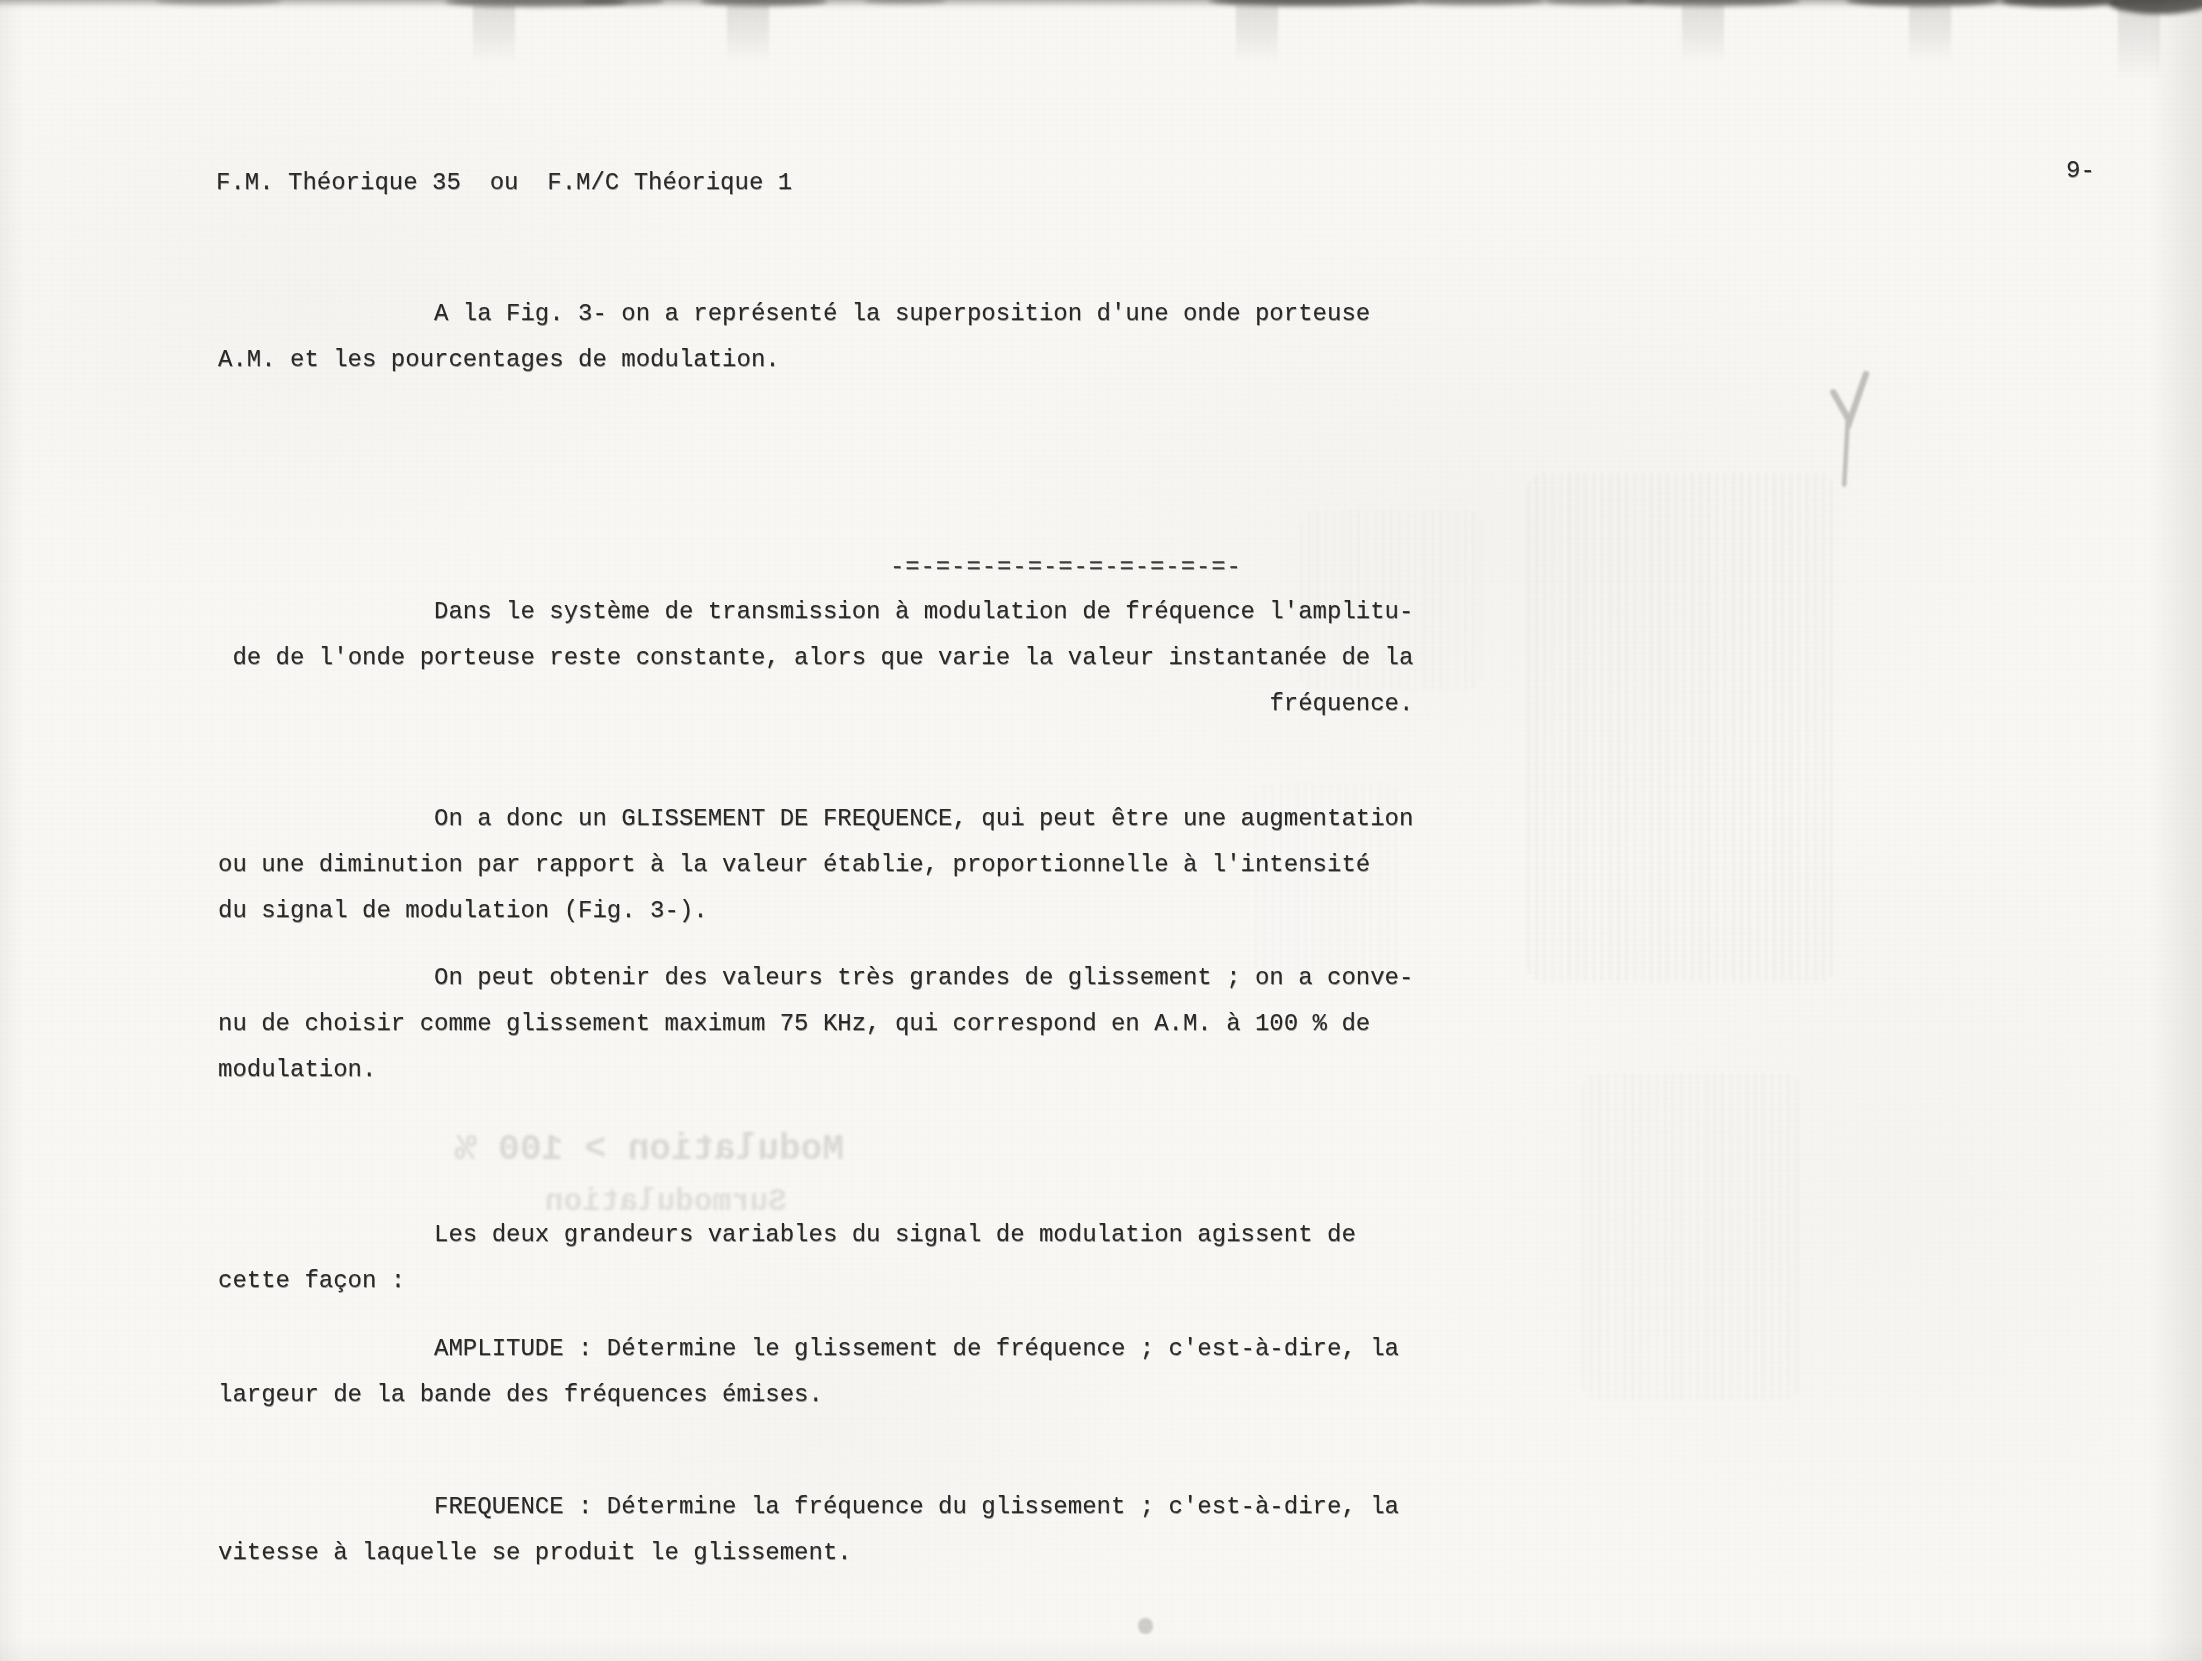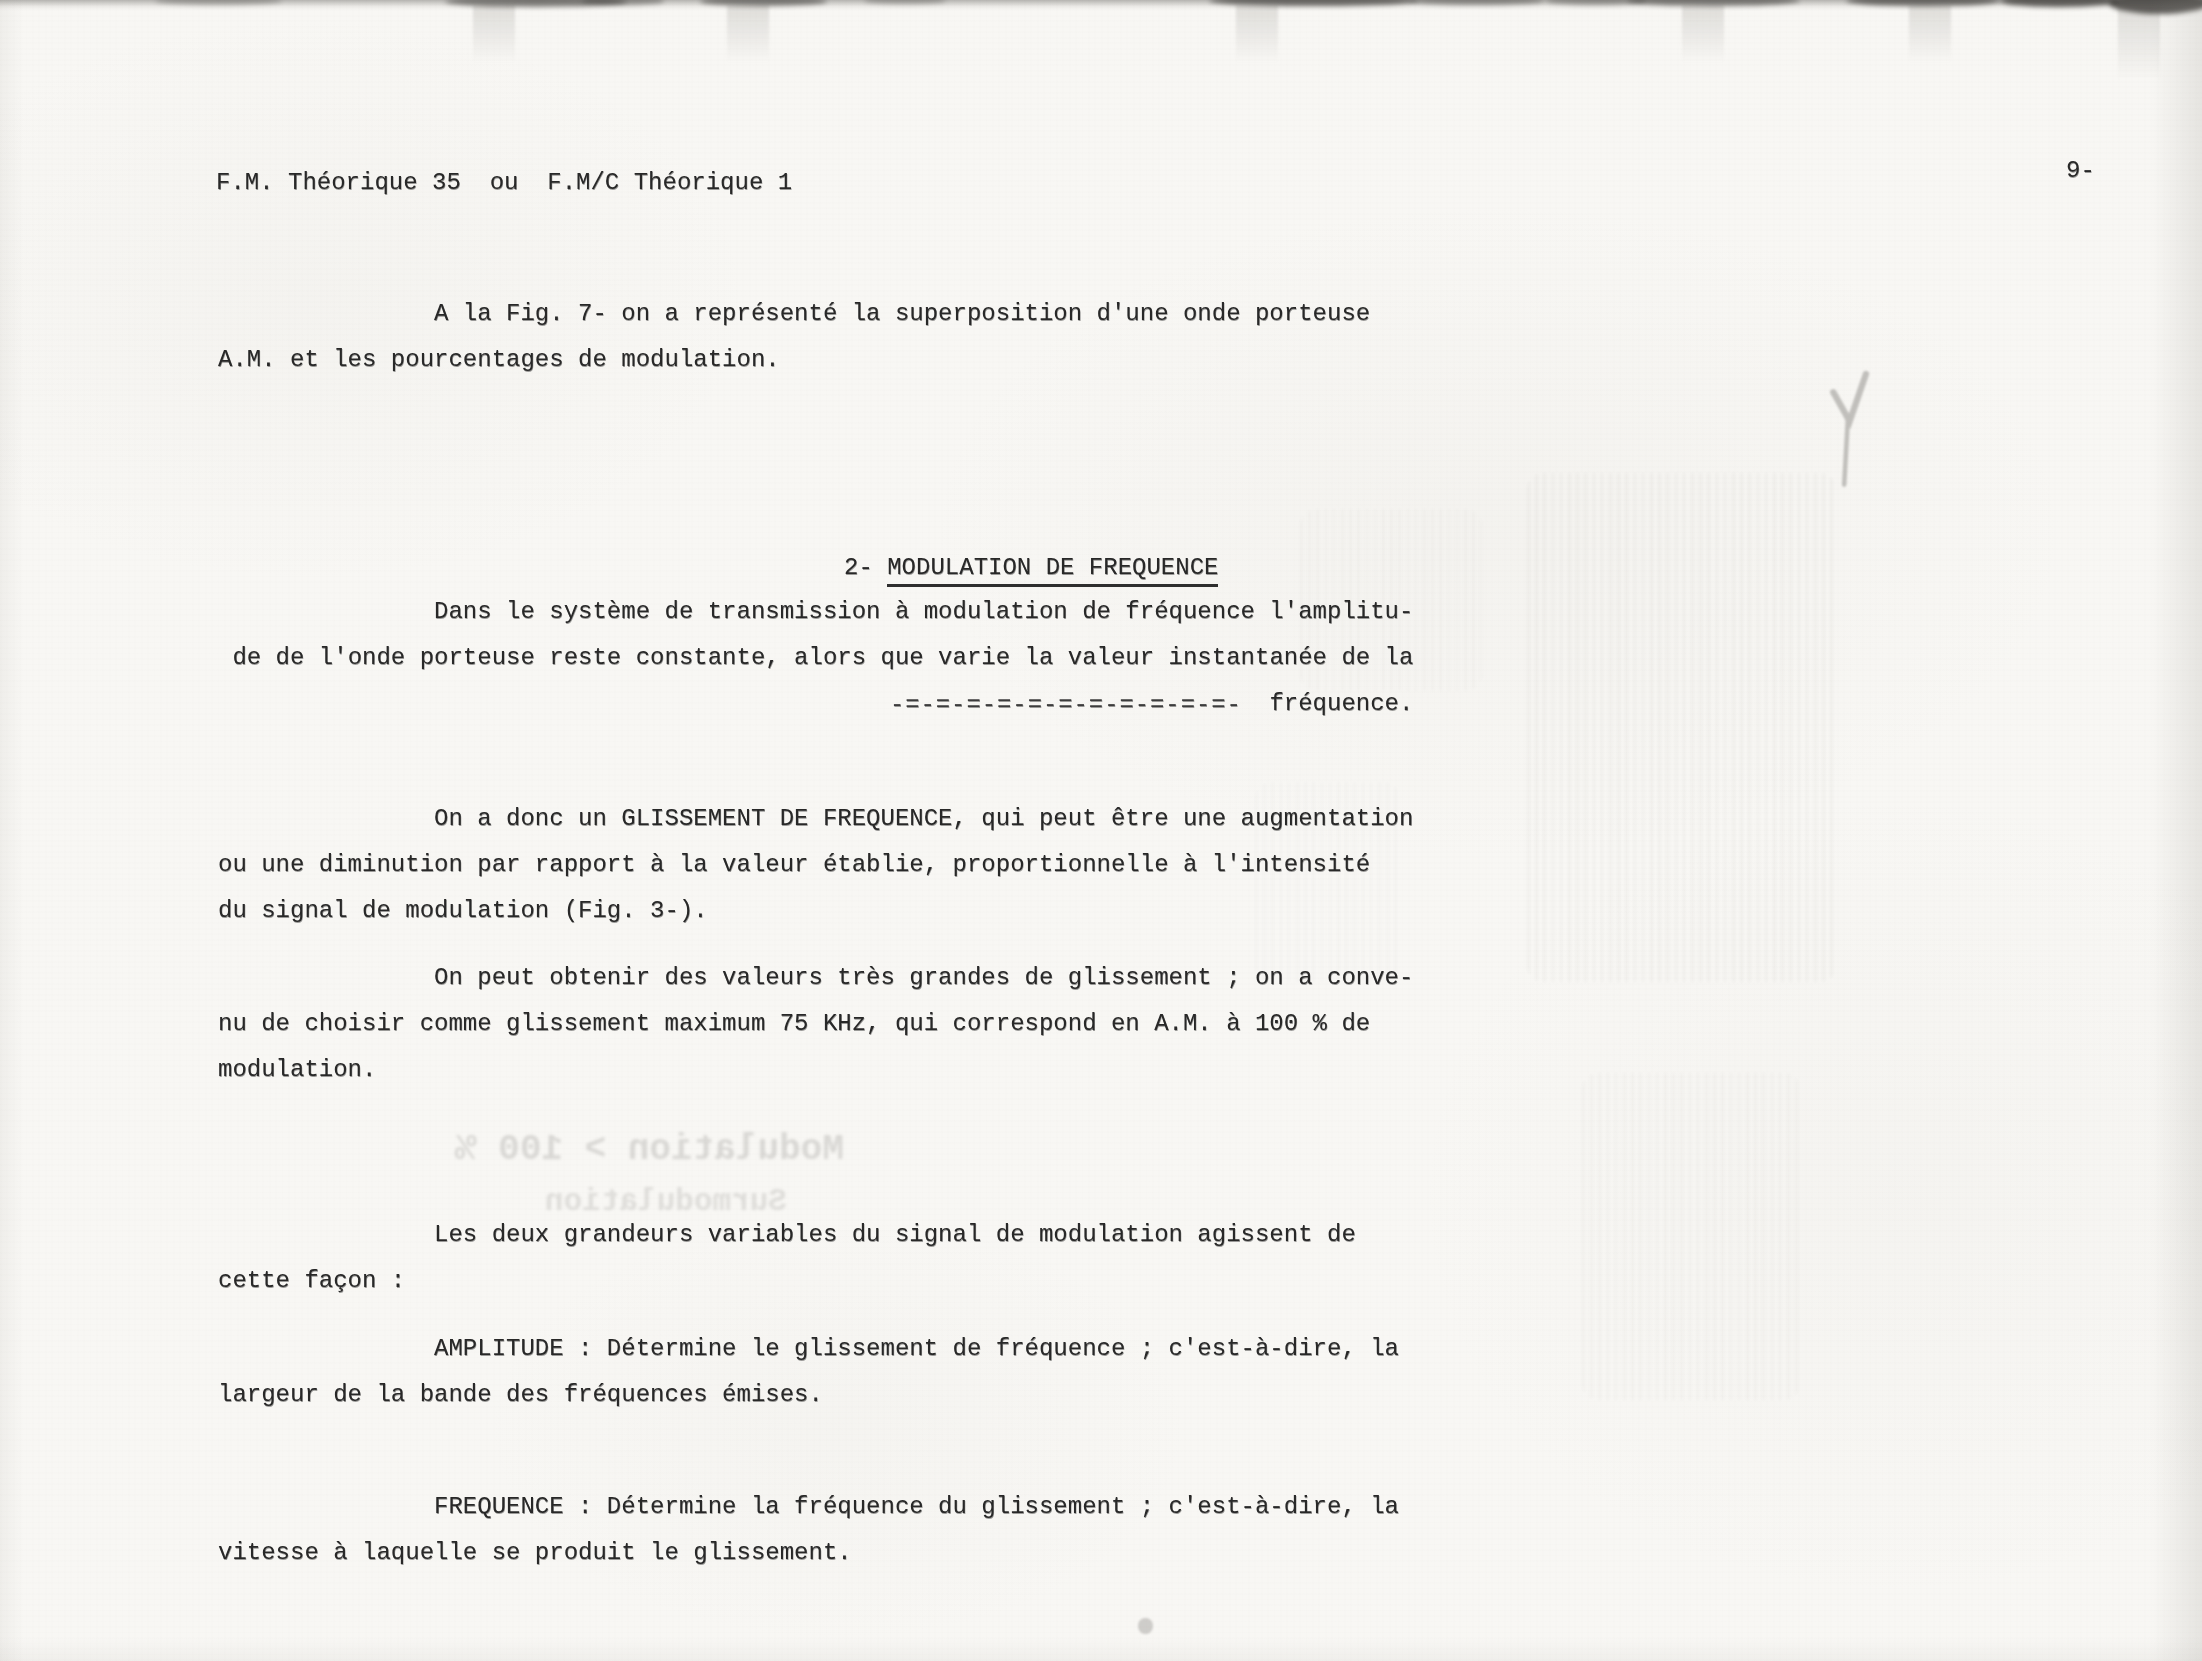--- a/index.html
+++ b/index.html
@@ -141,25 +141,24 @@
   <polyline points="10,30 28,62 46,10" fill="none" stroke="#8c8a86" stroke-width="7" stroke-linecap="round"></polyline>
   <line x1="26" y1="60" x2="22" y2="132" stroke="#8c8a86" stroke-width="5" stroke-linecap="round"></line>
 </svg>
 
 <div class="bottom-speck"></div>
 
 <div class="txt" style="left:216px;top:160px;">F.M. Théorique 35  ou  F.M/C Théorique 1</div>
 
 <div class="txt" style="left:2066px;top:148px;">9-</div>
 
-<div class="txt" style="left:218px;top:291px;">               A la Fig. 7- on a représenté la superposition d'une onde porteuse
+<div class="txt" style="left:218px;top:291px;">               A la Fig. 3- on a représenté la superposition d'une onde porteuse
 A.M. et les pourcentages de modulation.</div>
 
 <div class="txt" style="left:844px;top:453px;">
-  <div class="heading-line1"><span>2- </span><span class="heading-underlined">MODULATION DE FREQUENCE</span></div>
   <div class="heading-dashes">   -=-=-=-=-=-=-=-=-=-=-=-</div>
 </div>
 
 <div class="txt" style="left:218px;top:589px;text-align:right;">               Dans le système de transmission à modulation de fréquence l'amplitu-
 de de l'onde porteuse reste constante, alors que varie la valeur instantanée de la
 fréquence.</div>
 
 <div class="txt" style="left:218px;top:796px;">               On a donc un GLISSEMENT DE FREQUENCE, qui peut être une augmentation
 ou une diminution par rapport à la valeur établie, proportionnelle à l'intensité
 du signal de modulation (Fig. 3-).</div>

